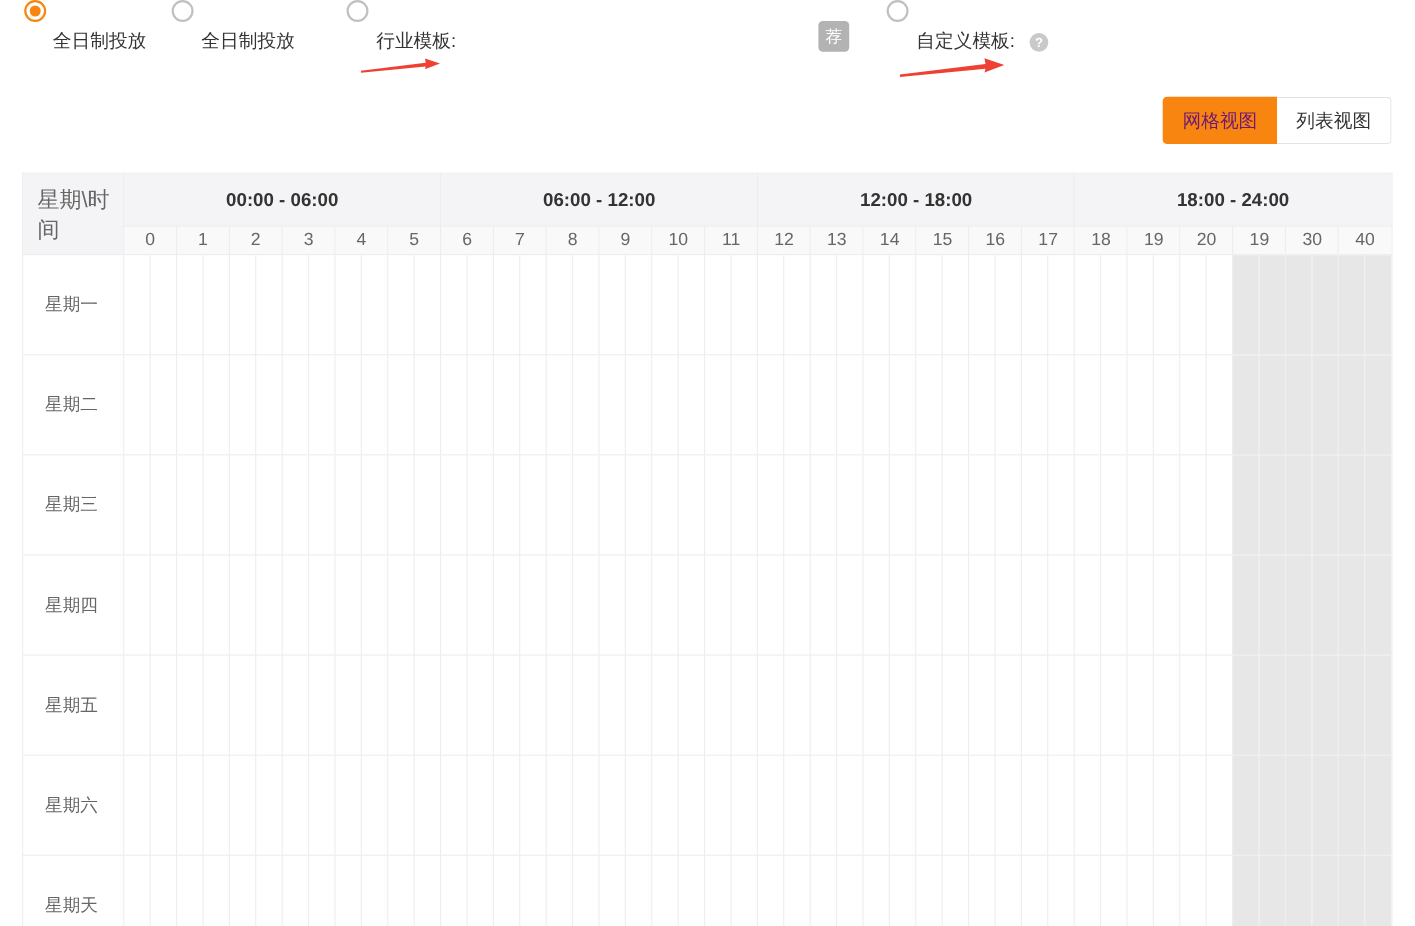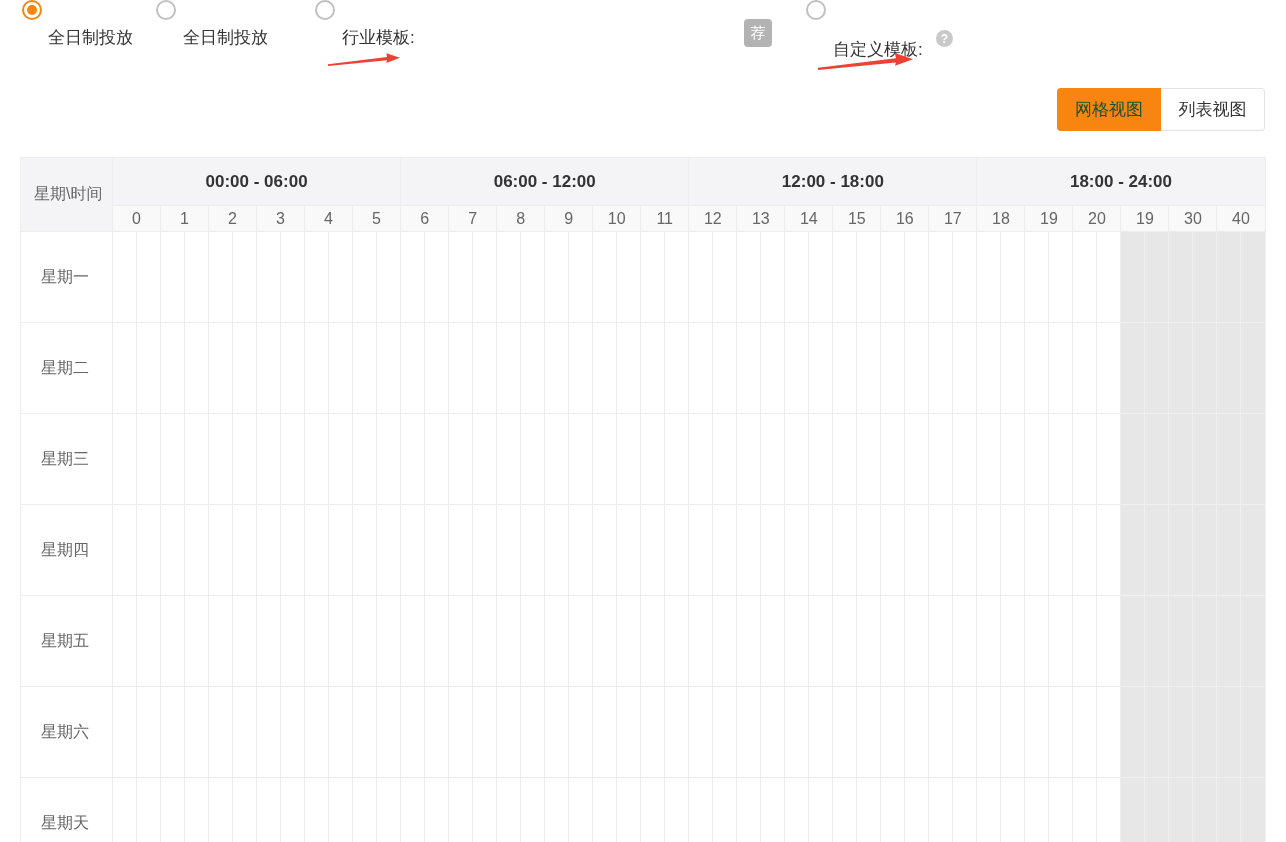--- a/index.html
+++ b/index.html
@@ -38,30 +38,30 @@
     display:flex;align-items:center;justify-content:center;}
   .help{position:absolute;left:936px;top:30px;width:17px;height:17px;border-radius:50%;
     background:#c9c9c9;color:#fff;font-size:12px;font-weight:bold;
     display:flex;align-items:center;justify-content:center;}
   .arrow-svg{position:absolute;}
 
   
   .toggle{position:absolute;left:1057px;top:88px;height:43px;display:flex;}
   .tbtn{width:104px;height:43px;font-size:17px;display:flex;align-items:center;
     justify-content:center;cursor:pointer;font-family:inherit;}
-  .tbtn.grid{background:var(--accent);color:#14532d;border:none;border-radius:4px 0 0 4px;}
+  .tbtn.grid{background:var(--accent);color:#701a75;border:none;border-radius:4px 0 0 4px;}
   .tbtn.list{background:#fff;color:var(--text-dark);border:1px solid #e3e3e3;
     border-left:none;border-radius:0 4px 4px 0;}
 
   
   table.sched{position:absolute;left:20px;top:157px;border-collapse:collapse;
     table-layout:fixed;width:1245px;}
   table.sched th,table.sched td{border:1px solid var(--border-light);}
   th.corner{background:var(--header-bg);border-color:var(--border-header);
-    color:var(--text-gray);font-size:16px;font-weight:normal;text-align:left;
+    color:var(--text-gray);font-size:20px;font-weight:normal;text-align:left;
     padding-left:13px;}
   th.range{background:var(--header-bg);border-color:var(--border-header);
     color:var(--text-dark);font-size:17px;font-weight:bold;height:48px;}
   th.hour{background:var(--hour-bg);border-color:var(--border-header);
     color:var(--text-gray);font-size:16px;font-weight:normal;height:26px;}
   th.day{background:#fff;color:var(--text-gray);font-size:16px;font-weight:normal;
     text-align:left;padding-left:20px;}
   td.cell{height:91px;background:#fff;}
   td.cell.off{background:var(--disabled-bg);border-color:var(--disabled-border);}
 </style>
@@ -76,21 +76,21 @@
   <span class="radio" style="left:156px;"></span>
   <span class="rlabel" style="left:183px;">全日制投放</span>
 
   <span class="radio" style="left:315px;"></span>
   <span class="rlabel" style="left:342px;">行业模板:</span>
 
 
   <span class="badge">荐</span>
 
   <span class="radio" style="left:806px;"></span>
-  <span class="rlabel" style="left:833px;margin-top:12px;">自定义模板:</span>
+  <span class="rlabel" style="left:833px;">自定义模板:</span>
 
   <span class="help">?</span>
 
 
   <svg class="arrow-svg" style="left:328px;top:50px;" width="72" height="20" viewBox="0 0 100 20">
     <polygon points="0,18.5 82,10.5 81,14 100,7 81,0.5 82,6 0,16" fill="#ef4034"></polygon>
   </svg>
   <svg class="arrow-svg" style="left:818px;top:52px;" width="95" height="20" viewBox="0 0 100 20">
     <polygon points="0,18.5 82,10.5 81,14 100,7 81,0.5 82,6 0,16" fill="#ef4034"></polygon>
   </svg>

